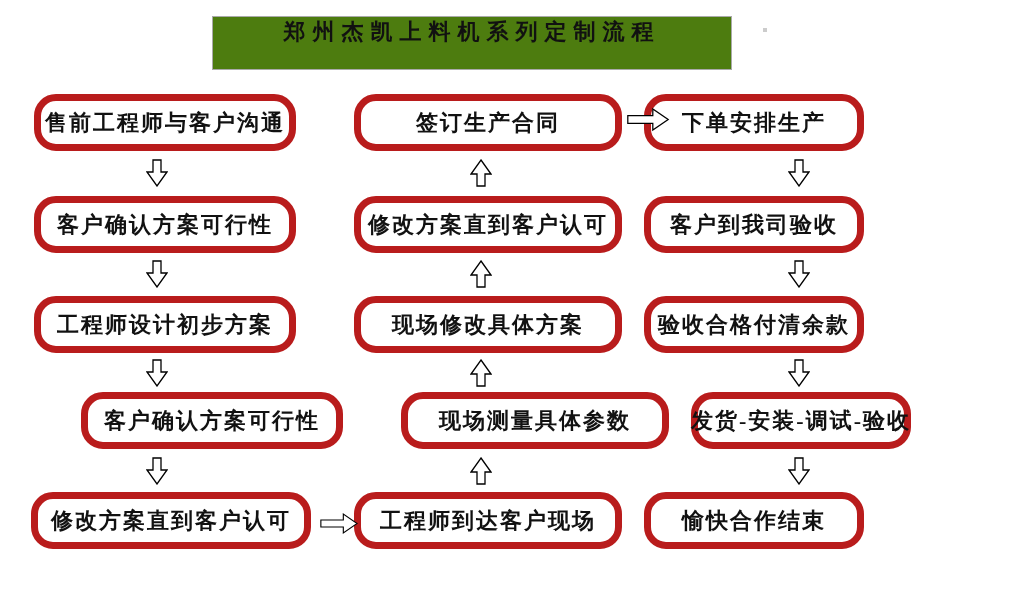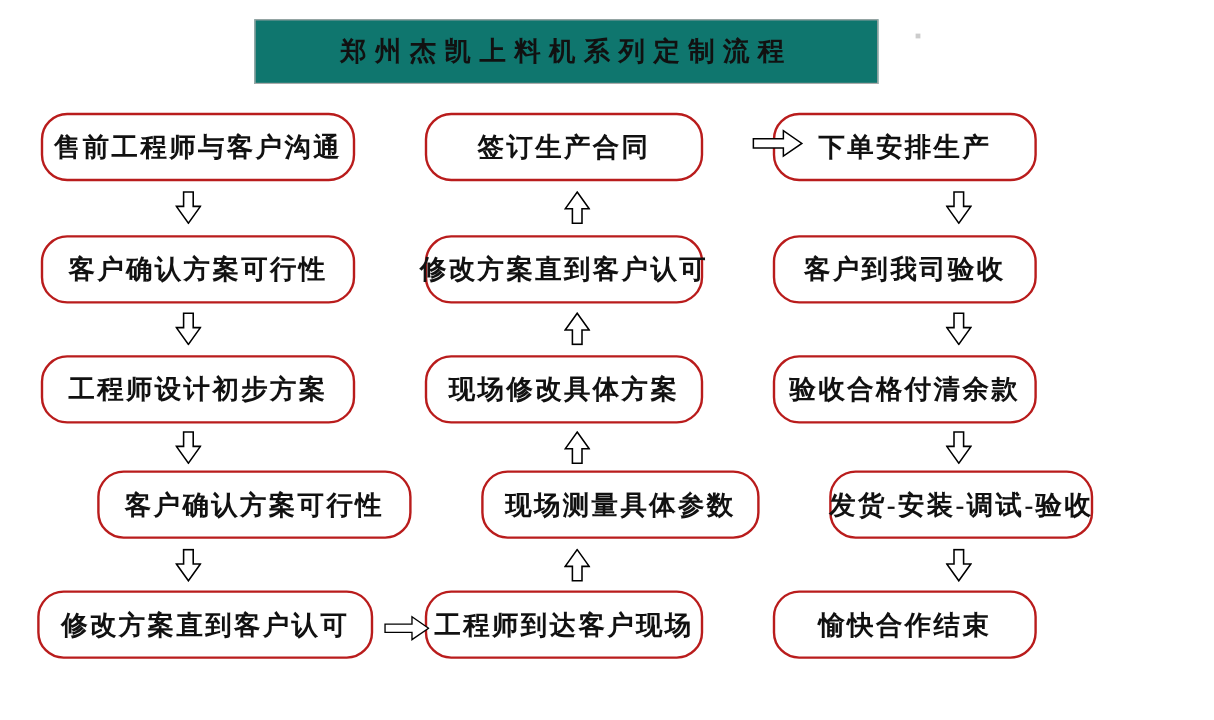--- a/index.html
+++ b/index.html
@@ -2,38 +2,38 @@
 <html><head>
 <meta charset="utf-8">
 <style>
   html,body{margin:0;padding:0;background:#ffffff;}
   .canvas{
     position:relative;width:1012px;height:600px;background:#ffffff;overflow:hidden;
     font-family:"Liberation Serif","DejaVu Serif",serif;
   }
   .title-box{
     position:absolute;left:212px;top:16px;width:518px;height:52px;
-    border:1px solid #aaaaaa;background:#0f766e;
-    display:flex;align-items:center;justify-content:center;
+    border:1px solid #aaaaaa;background:#4d7c0f;
+    display:flex;justify-content:center;
   }
   .title-text{
     font-size:22px;font-weight:bold;color:#111111;letter-spacing:7px;
   }
   .stray-dot{
     position:absolute;left:763px;top:28px;width:4px;height:4px;background:#cccccc;
   }
   .fbox{
-    position:absolute;height:57px;border:2px solid #b91c1c;border-radius:22px;
+    position:absolute;height:57px;border:7px solid #b91c1c;border-radius:22px;
     background:#ffffff;display:flex;align-items:center;justify-content:center;
     font-weight:bold;font-size:22px;letter-spacing:2px;color:#111111;
     box-sizing:border-box;white-space:nowrap;
   }
   .col-l{left:34px;width:262px;}
   .col-l-wide{left:31px;width:280px;}
-  .col-m{left:354px;width:232px;}
+  .col-m{left:354px;width:268px;}
   .col-r{left:644px;width:220px;}
   .row-1{top:94px;}
   .row-2{top:196px;}
   .row-3{top:296px;}
   .row-4{top:392px;margin-left:47px;}
   .row-5{top:492px;}
   .arrow{position:absolute;display:block;}
 </style>
 </head>
 <body>

